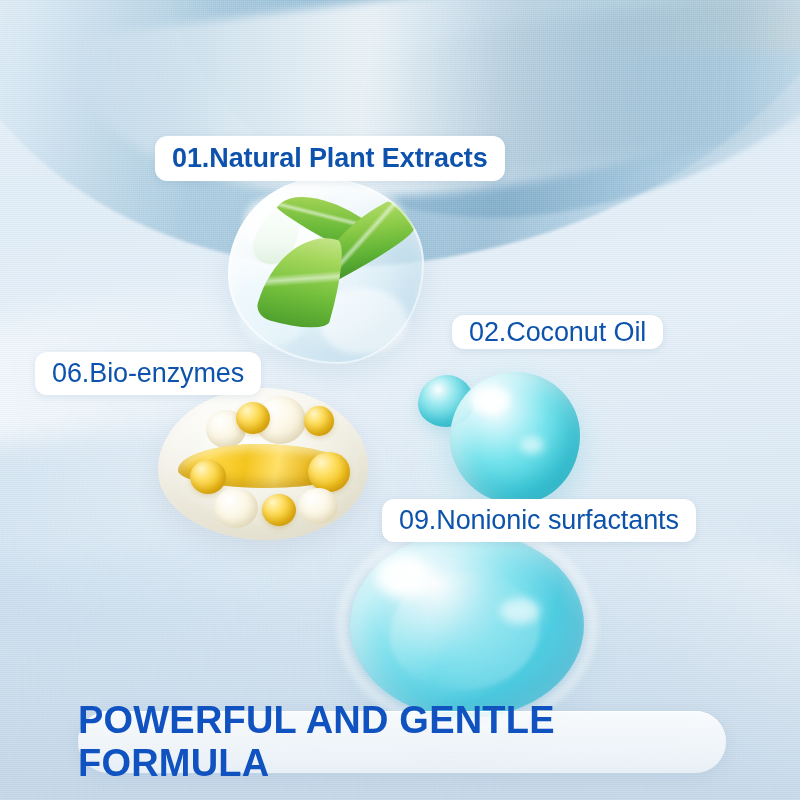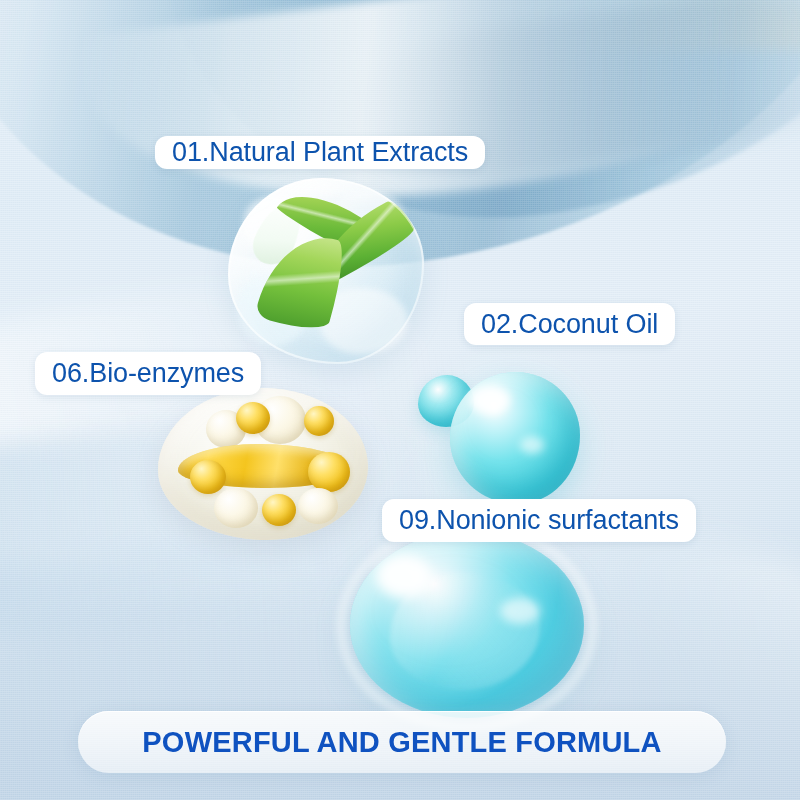--- a/index.html
+++ b/index.html
@@ -241,36 +241,36 @@
     display:flex;align-items:center;
     background:#ffffff;
     border-radius:12px;
     box-shadow:0 2px 7px rgba(86,126,160,.14);
     white-space:nowrap;
     color:#0d53ad;
     font-size:27px;
     letter-spacing:-.1px;
     padding:0 17px;
   }
-  .pill-1{left:155px;top:136px;height:33px;}
-  .pill-2{left:452px;top:303px;height:42px;margin-left:12px;}
+  .pill-1{left:155px;top:136px;height:45px;font-weight:bold;}
+  .pill-2{left:452px;top:315px;height:34px;}
   .pill-3{left:35px;top:352px;height:43px;}
   .pill-4{left:382px;top:499px;height:43px;}
 
   
   .banner{
     position:absolute;left:78px;top:711px;width:648px;height:62px;
     border-radius:34px;
     background:linear-gradient(180deg,rgba(255,255,255,.86) 0%,rgba(255,255,255,.72) 55%,rgba(255,255,255,.58) 100%);
     box-shadow:0 3px 16px rgba(120,160,195,.18), inset 0 1px 0 rgba(255,255,255,.9);
     display:flex;align-items:center;justify-content:center;
   }
   .banner-text{
     color:#0f52c0;
-    font-size:29px;
+    font-size:38px;
     font-weight:bold;
     letter-spacing:.2px;
     font-family:"Liberation Sans","DejaVu Sans",sans-serif;
   }
 </style>
 </head>
 <body>
 
 <div class="stage">
 

